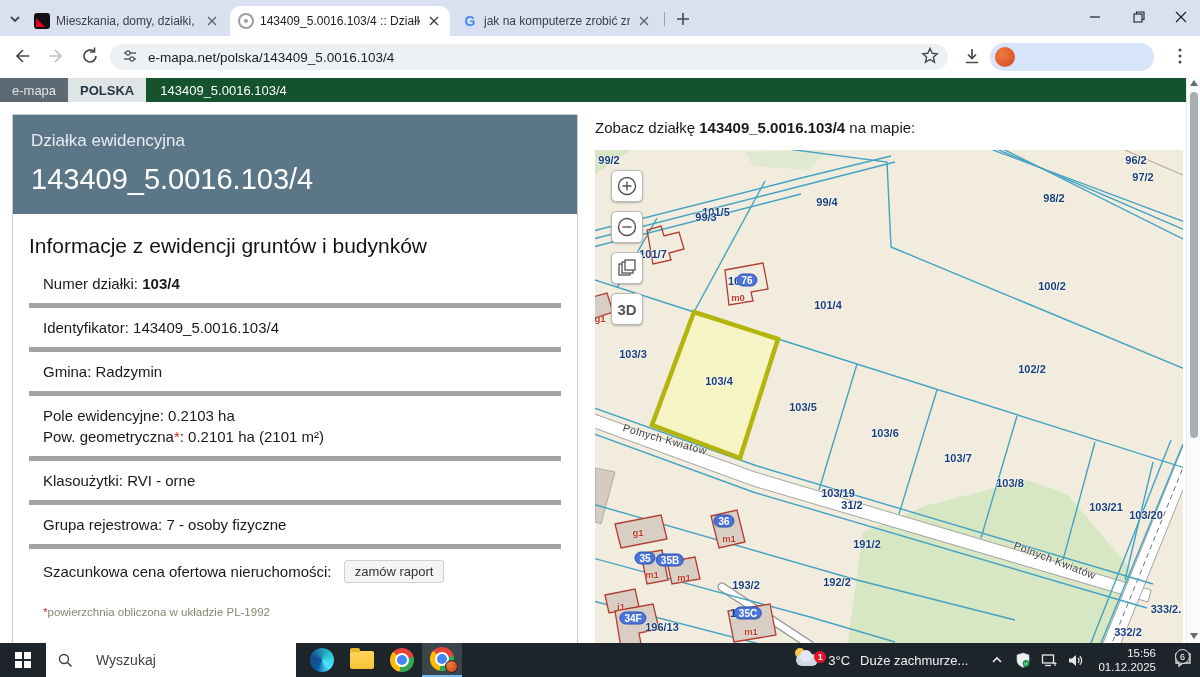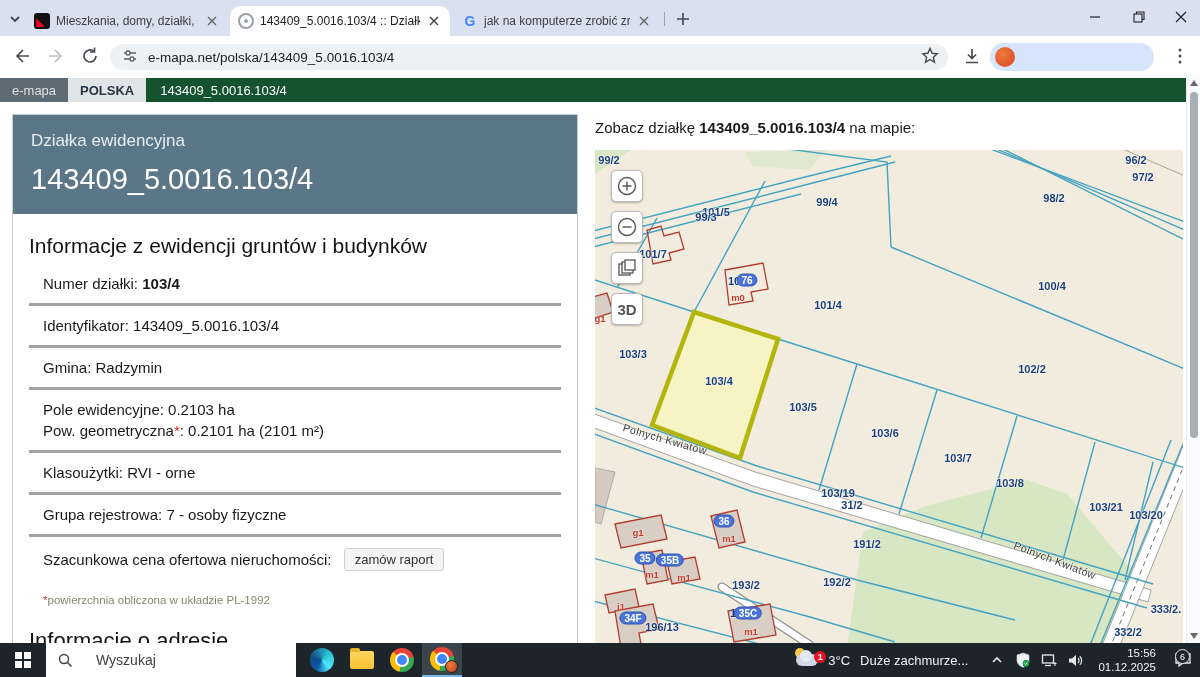--- a/index.html
+++ b/index.html
@@ -38,21 +38,21 @@
   .seg-brand{background:#5d6a73;color:#dde3e7;display:flex;align-items:center;padding:0 12px;}
   .seg-region{background:#dfe4e7;color:#253745;font-weight:bold;display:flex;align-items:center;padding:0 12px;}
   .seg-path{color:#fff;display:flex;align-items:center;padding:0 14px;}
   
   .panel{position:absolute;left:12px;top:114px;width:566px;height:540px;background:#fff;border:1px solid #c9ced2;box-sizing:border-box;}
   .panel-header{background:#5b7687;color:#fff;padding:16px 18px 18px 18px;}
   .panel-type{font-size:17px;color:#e7edf1;}
   .panel-id{font-size:29px;margin-top:12px;font-weight:400;}
   .panel-body{padding:12px 16px;}
   .panel-body h2{font-weight:400;font-size:21px;color:#141414;margin:8px 0 6px 0;}
-  .row{padding:11px 2px 11px 14px;border-bottom:3px solid #a3a3a3;font-size:15px;color:#1a1a1a;}
+  .row{padding:11px 2px 11px 14px;border-bottom:5px solid #a3a3a3;font-size:15px;color:#1a1a1a;}
   .row b{font-weight:bold;}
   .btn-gray{display:inline-block;background:linear-gradient(#d9dde0,#c7cdd2);border:1px solid #9aa3a9;border-radius:3px;
             font-size:12px;font-weight:bold;color:#22313c;padding:4px 9px;margin-left:8px;vertical-align:1px;}
   .btn-light{display:inline-block;background:#f4f4f4;border:1px solid #cfcfcf;border-radius:3px;
              font-size:13px;color:#333;padding:3px 10px;margin-left:8px;vertical-align:1px;}
   .footnote{padding:12px 0 2px 14px;font-size:11.5px;color:#84886f;}
   .red{color:#d02b20;}
   .h2b{font-size:22px !important;margin-top:20px !important;}
   
   .map-caption{position:absolute;left:595px;top:119px;font-size:15px;color:#1a1a1a;}
@@ -321,21 +321,21 @@
         <span class="plabel" style="left: 14px; top: 10px;">99/2</span>
         <span class="plabel" style="left: 541px; top: 10px;">96/2</span>
         <span class="plabel" style="left: 548px; top: 27px;">97/2</span>
         <span class="plabel" style="left: 459px; top: 48px;">98/2</span>
         <span class="plabel" style="left: 192px; top: 52px; margin-left: 40px;">99/4</span>
         <span class="plabel" style="left: 84px; top: 62px; margin-left: 37px;">101/5</span>
         <span class="plabel" style="left: 111px; top: 67px;">99/3</span>
         <span class="plabel" style="left: 58px; top: 104px;">101/7</span>
         <span class="plabel" style="left: 139px; top: 131px;">10</span>
         <span class="plabel" style="left: 233px; top: 155px;">101/4</span>
-        <span class="plabel" style="left: 457px; top: 136px;">100/4</span>
+        <span class="plabel" style="left: 457px; top: 136px;">100/2</span>
         <span class="plabel" style="left: 38px; top: 204px;">103/3</span>
         <span class="plabel" style="left: 124px; top: 231px;">103/4</span>
         <span class="plabel" style="left: 437px; top: 219px;">102/2</span>
         <span class="plabel" style="left: 208px; top: 257px;">103/5</span>
         <span class="plabel" style="left: 290px; top: 283px;">103/6</span>
         <span class="plabel" style="left: 363px; top: 308px;">103/7</span>
         <span class="plabel" style="left: 415px; top: 333px;">103/8</span>
         <span class="plabel" style="left: 243px; top: 343px;">103/19</span>
         <span class="plabel" style="left: 257px; top: 355px;">31/2</span>
         <span class="plabel" style="left: 511px; top: 357px;">103/21</span>

